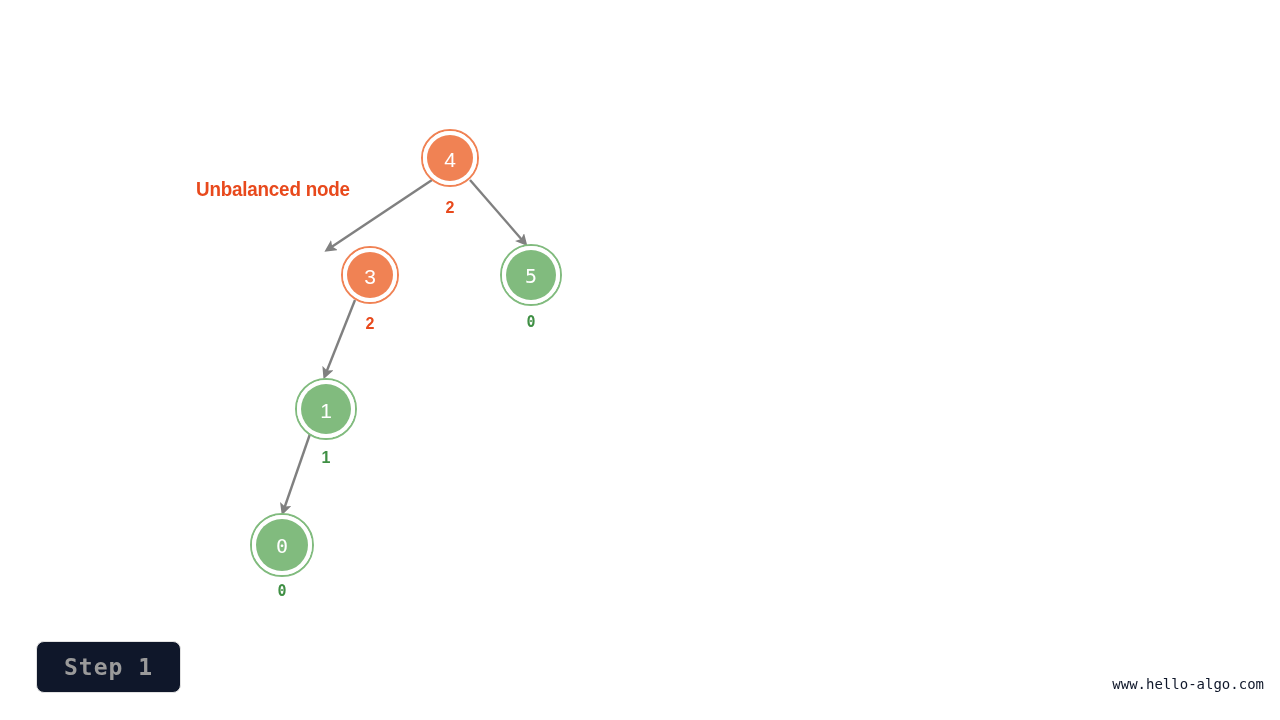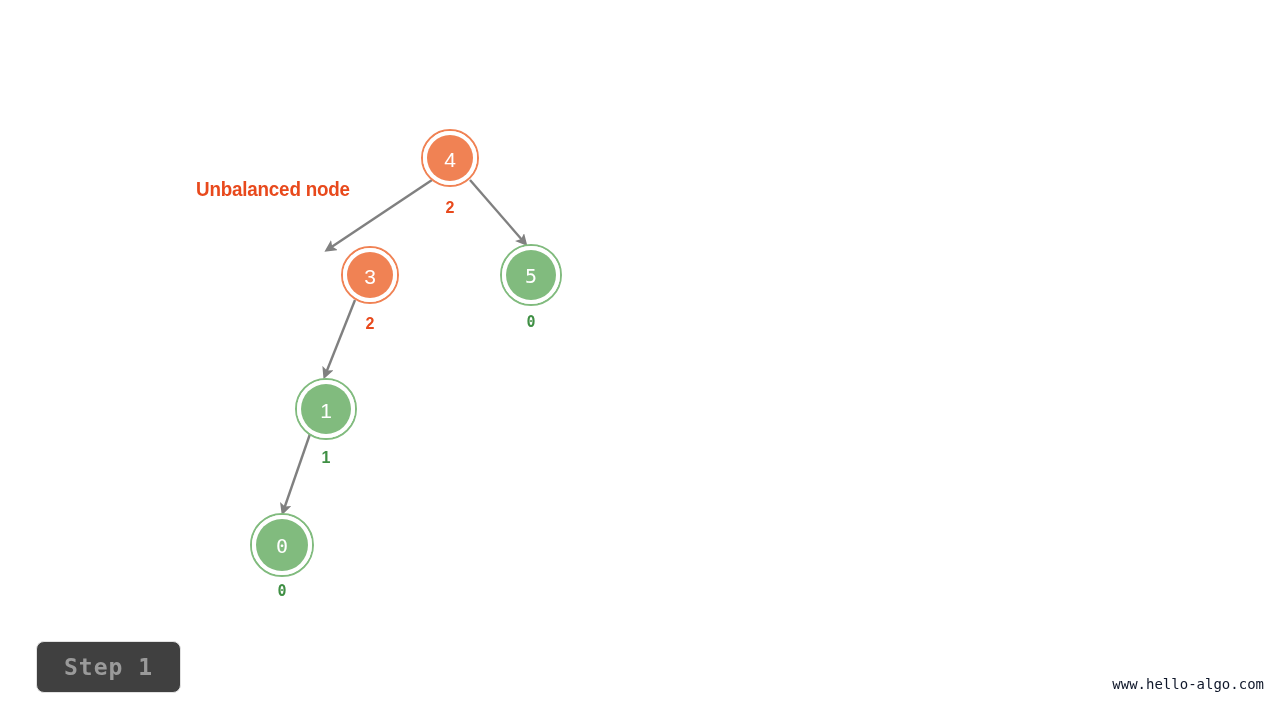--- a/index.html
+++ b/index.html
@@ -67,21 +67,21 @@
     transform: scaleX(0.94);
     transform-origin: left center;
   }
   .step-badge {
     position: absolute;
     left: 36px;
     top: 641px;
     width: 145px;
     height: 52px;
     box-sizing: border-box;
-    background: #404040;
+    background: #0f172a;
     border: 1px solid #e2e2e2;
     border-radius: 8px;
     display: flex;
     align-items: center;
     justify-content: center;
   }
   .step-badge-label {
     font-family: "DejaVu Sans Mono", monospace;
     font-size: 23px;
     font-weight: bold;

